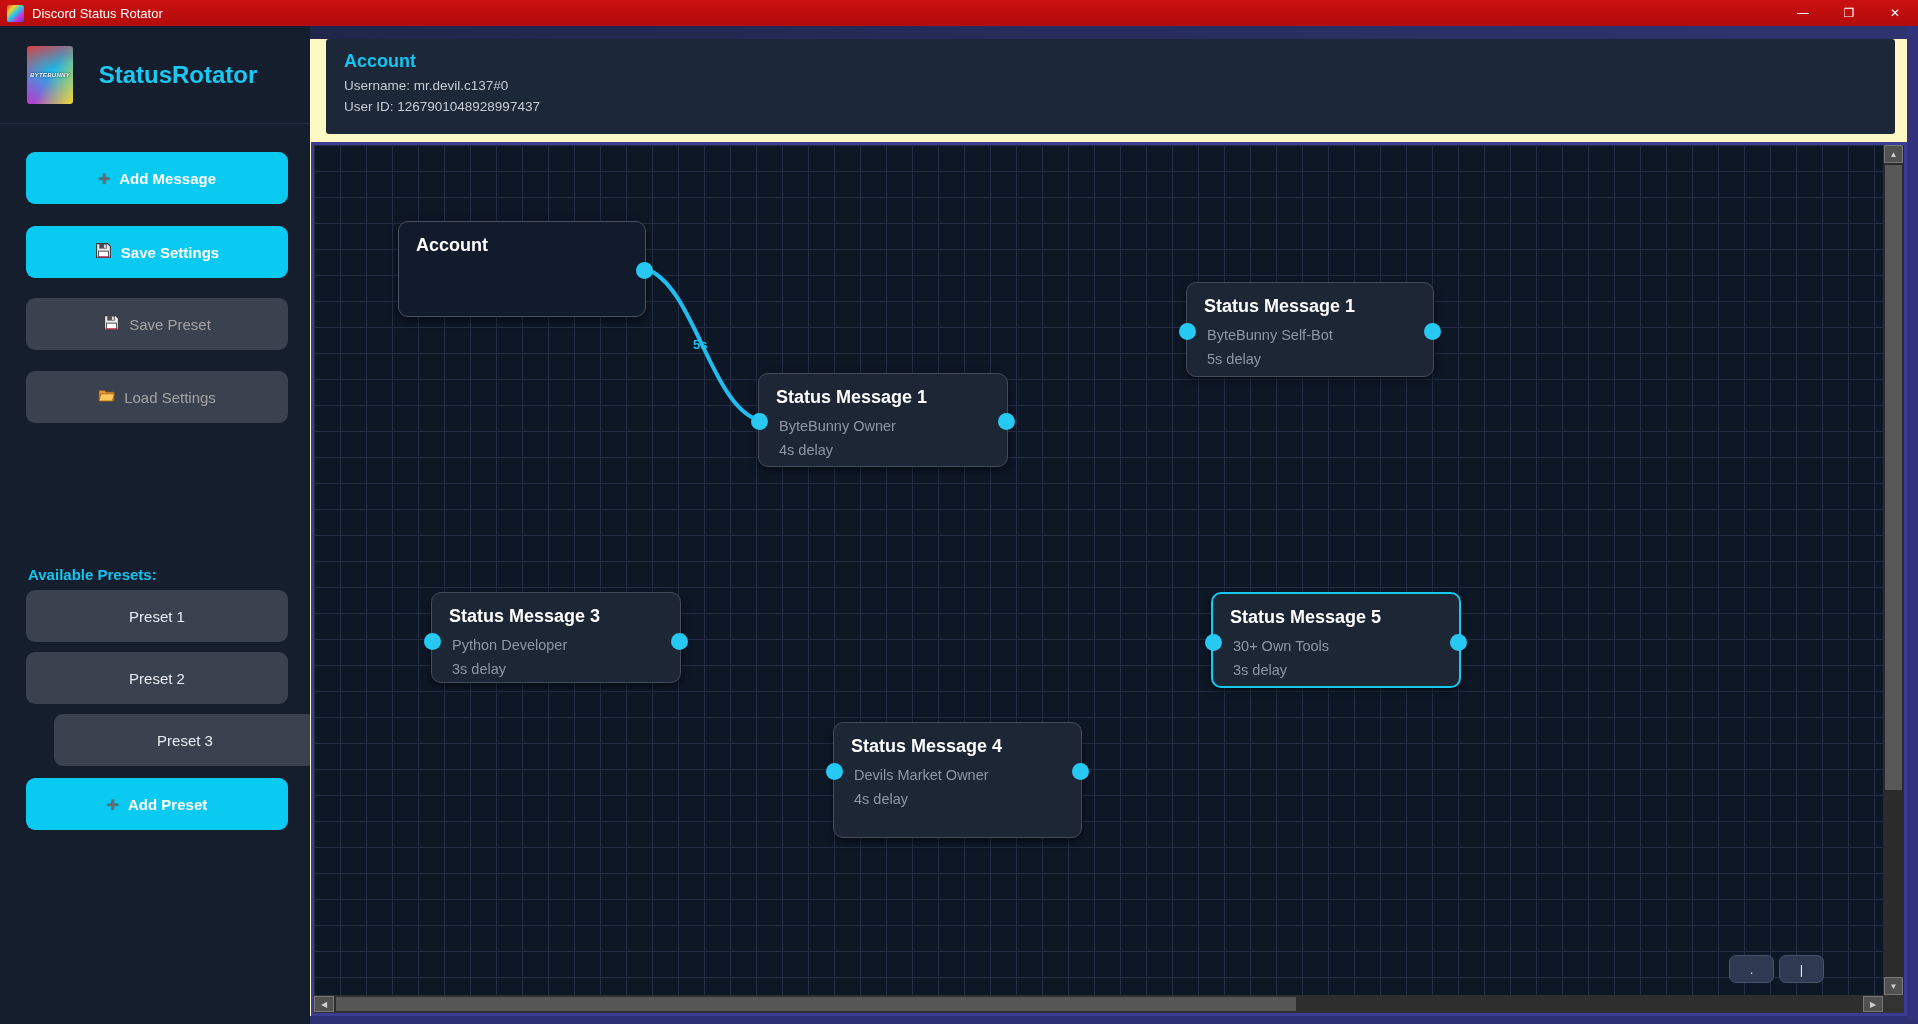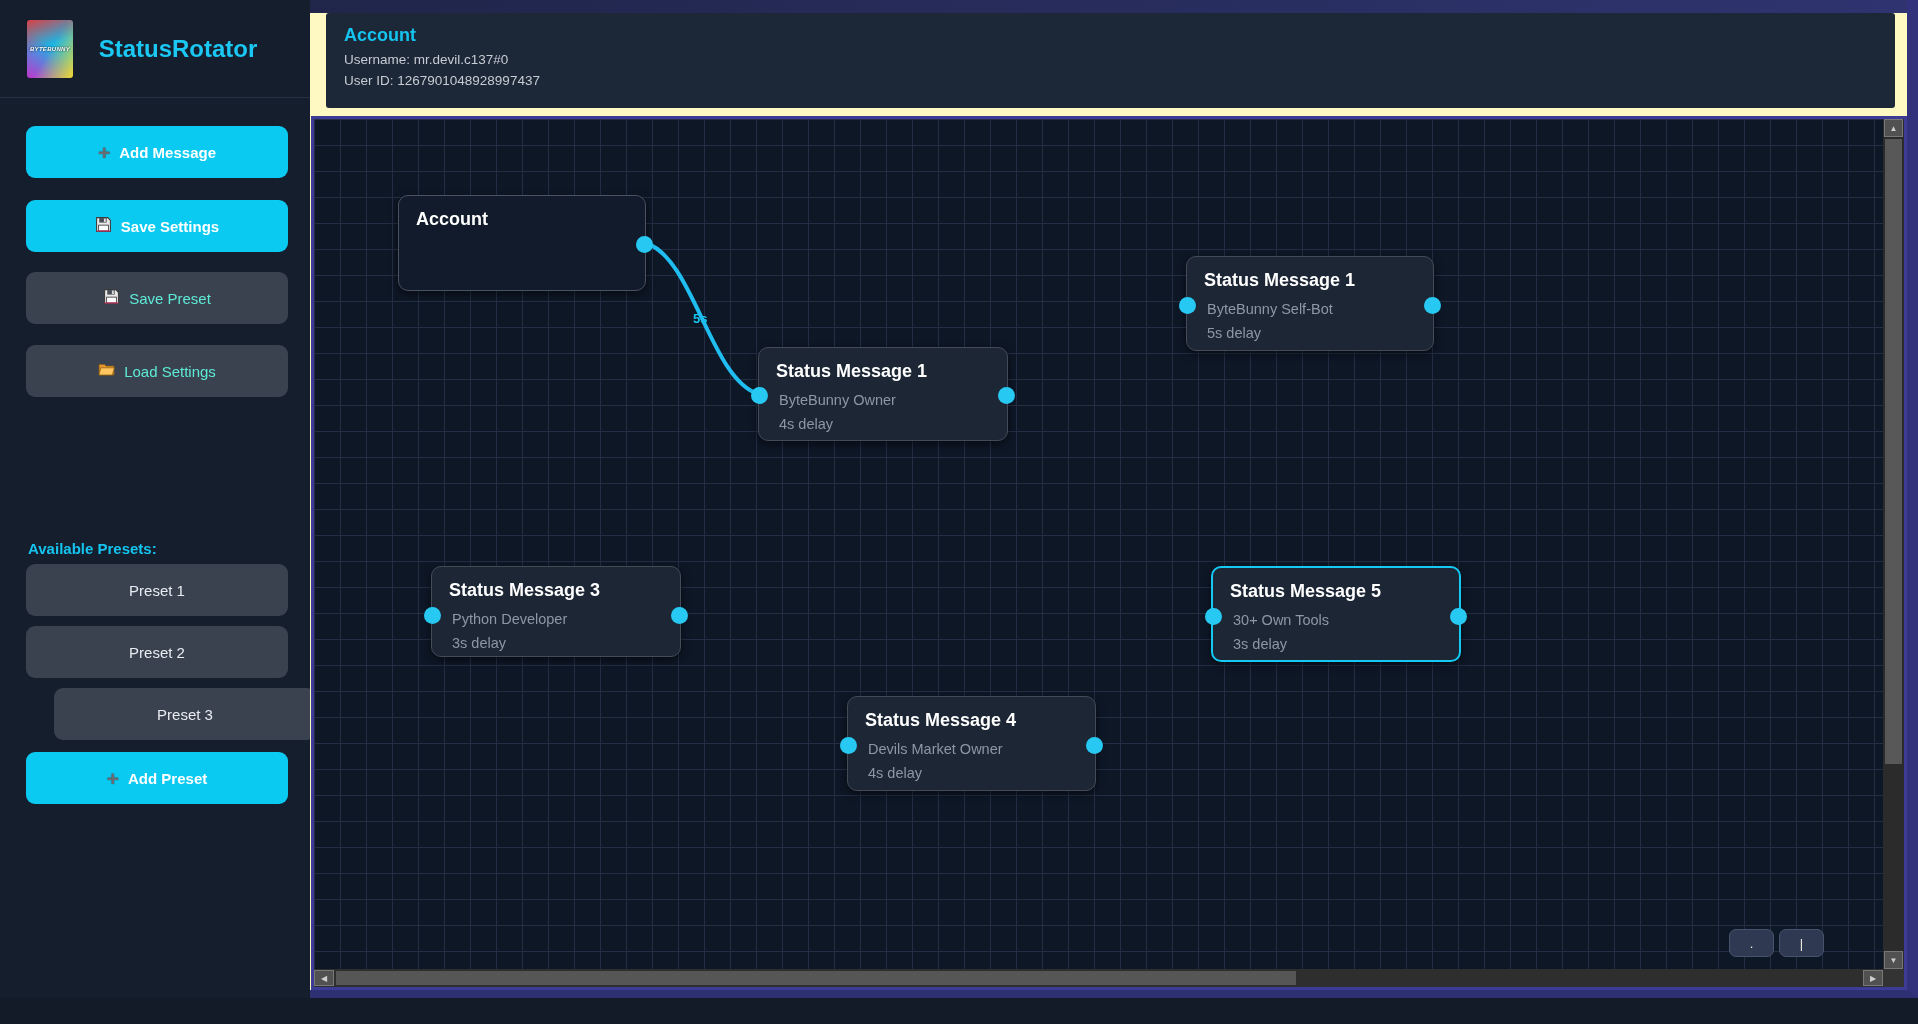--- a/index.html
+++ b/index.html
@@ -25,21 +25,21 @@
       linear-gradient(160deg, rgba(240,50,50,.9) 0%, rgba(240,50,50,0) 45%),
       linear-gradient(300deg, rgba(250,220,40,.95) 0%, rgba(250,220,40,0) 50%),
       linear-gradient(35deg, rgba(210,40,200,.9) 0%, rgba(210,40,200,0) 55%),
       #19b6e8; display:flex; align-items:center; justify-content:center; }
   .logo span { color:#fff; font-size:6px; font-weight:700; font-style:italic; letter-spacing:.3px; text-shadow:0 0 2px #000; }
   .app-name { flex:1; text-align:center; color:#1bc8f3; font-size:24px; font-weight:700; }
 
   .sidebar-buttons { position:relative; flex:1; }
   .sbtn { position:absolute; left:26px; width:262px; height:52px; border:none; border-radius:9px;
     display:flex; align-items:center; justify-content:center; gap:9px;
-    font-family:"Liberation Sans", sans-serif; font-size:15px; cursor:pointer; color:#5eead4; background:#3a4250; }
+    font-family:"Liberation Sans", sans-serif; font-size:15px; cursor:pointer; color:#a3a3a3; background:#3a4250; }
   .sbtn.accent { background:#0bcaf2; color:#fff; font-weight:700; }
   .plus-icon { font-size:21px; font-weight:900; color:#676c73; line-height:1; text-shadow:0 0 1px #30343a; }
   .sbtn svg { width:17px; height:17px; flex-shrink:0; }
   .presets-heading { position:absolute; left:28px; top:442px; color:#14c4ef; font-size:15px; font-weight:700; }
   .preset-btn { position:absolute; left:26px; width:262px; height:52px; background:#3a4250; border-radius:9px;
     color:#e9ecf1; font-size:15px; display:flex; align-items:center; justify-content:center; cursor:pointer;text-align:center; }
 
   
   .main { position:relative; flex:1; background:#fef9c3; border-right:11px solid #32327c; border-bottom:8px solid #2e3074; }
   .top-strip { position:absolute; top:0; left:0; right:0; height:13px;
@@ -86,20 +86,29 @@
   .hscroll .scroll-arrow { top:1px; height:16px; width:20px; }
   .hscroll .left { left:0; } .hscroll .right { right:0; }
   .vthumb { position:absolute; left:2px; width:17px; top:20px; height:625px; background:#585858; }
   .hthumb { position:absolute; top:2px; height:14px; left:22px; width:960px; background:#565656; }
 </style>
 </head>
 <body>
 
 <div class="app">
 
+  <div class="titlebar">
+    <div class="titlebar-icon"></div>
+    <span class="titlebar-title">Discord Status Rotator</span>
+    <div class="win-controls">
+      <div class="win-btn">—</div>
+      <div class="win-btn">❐</div>
+      <div class="win-btn">✕</div>
+    </div>
+  </div>
 
   <div class="body-row">
     <aside class="sidebar">
       <div class="sidebar-header">
         <div class="logo">
           <span>BYTEBUNNY</span>
         </div>
         <div class="app-name">StatusRotator</div>
       </div>
 
@@ -195,21 +204,21 @@
               </div>
               <div class="node" style="left: 117px; top: 447px; width: 250px; height: 91px;">
                 <div class="node-content">
                   <div class="node-title">Status Message 3</div>
                   <div class="node-sub first">Python Developer</div>
                   <div class="node-sub">3s delay</div>
                 </div>
                 <div class="port in" style="top: 40px;"></div>
                 <div class="port out" style="top: 40px;"></div>
               </div>
-              <div class="node" style="left: 533px; top: 577px; width: 249px; height: 95px;">
+              <div class="node" style="left: 519px; top: 577px; width: 249px; height: 116px;">
                 <div class="node-content">
                   <div class="node-title">Status Message 4</div>
                   <div class="node-sub first">Devils Market Owner</div>
                   <div class="node-sub">4s delay</div>
                 </div>
                 <div class="port in" style="top: 40px;"></div>
                 <div class="port out" style="top: 40px;"></div>
               </div>
               <div class="node selected" style="left: 897px; top: 447px; width: 250px; height: 96px;">
                 <div class="node-content">

